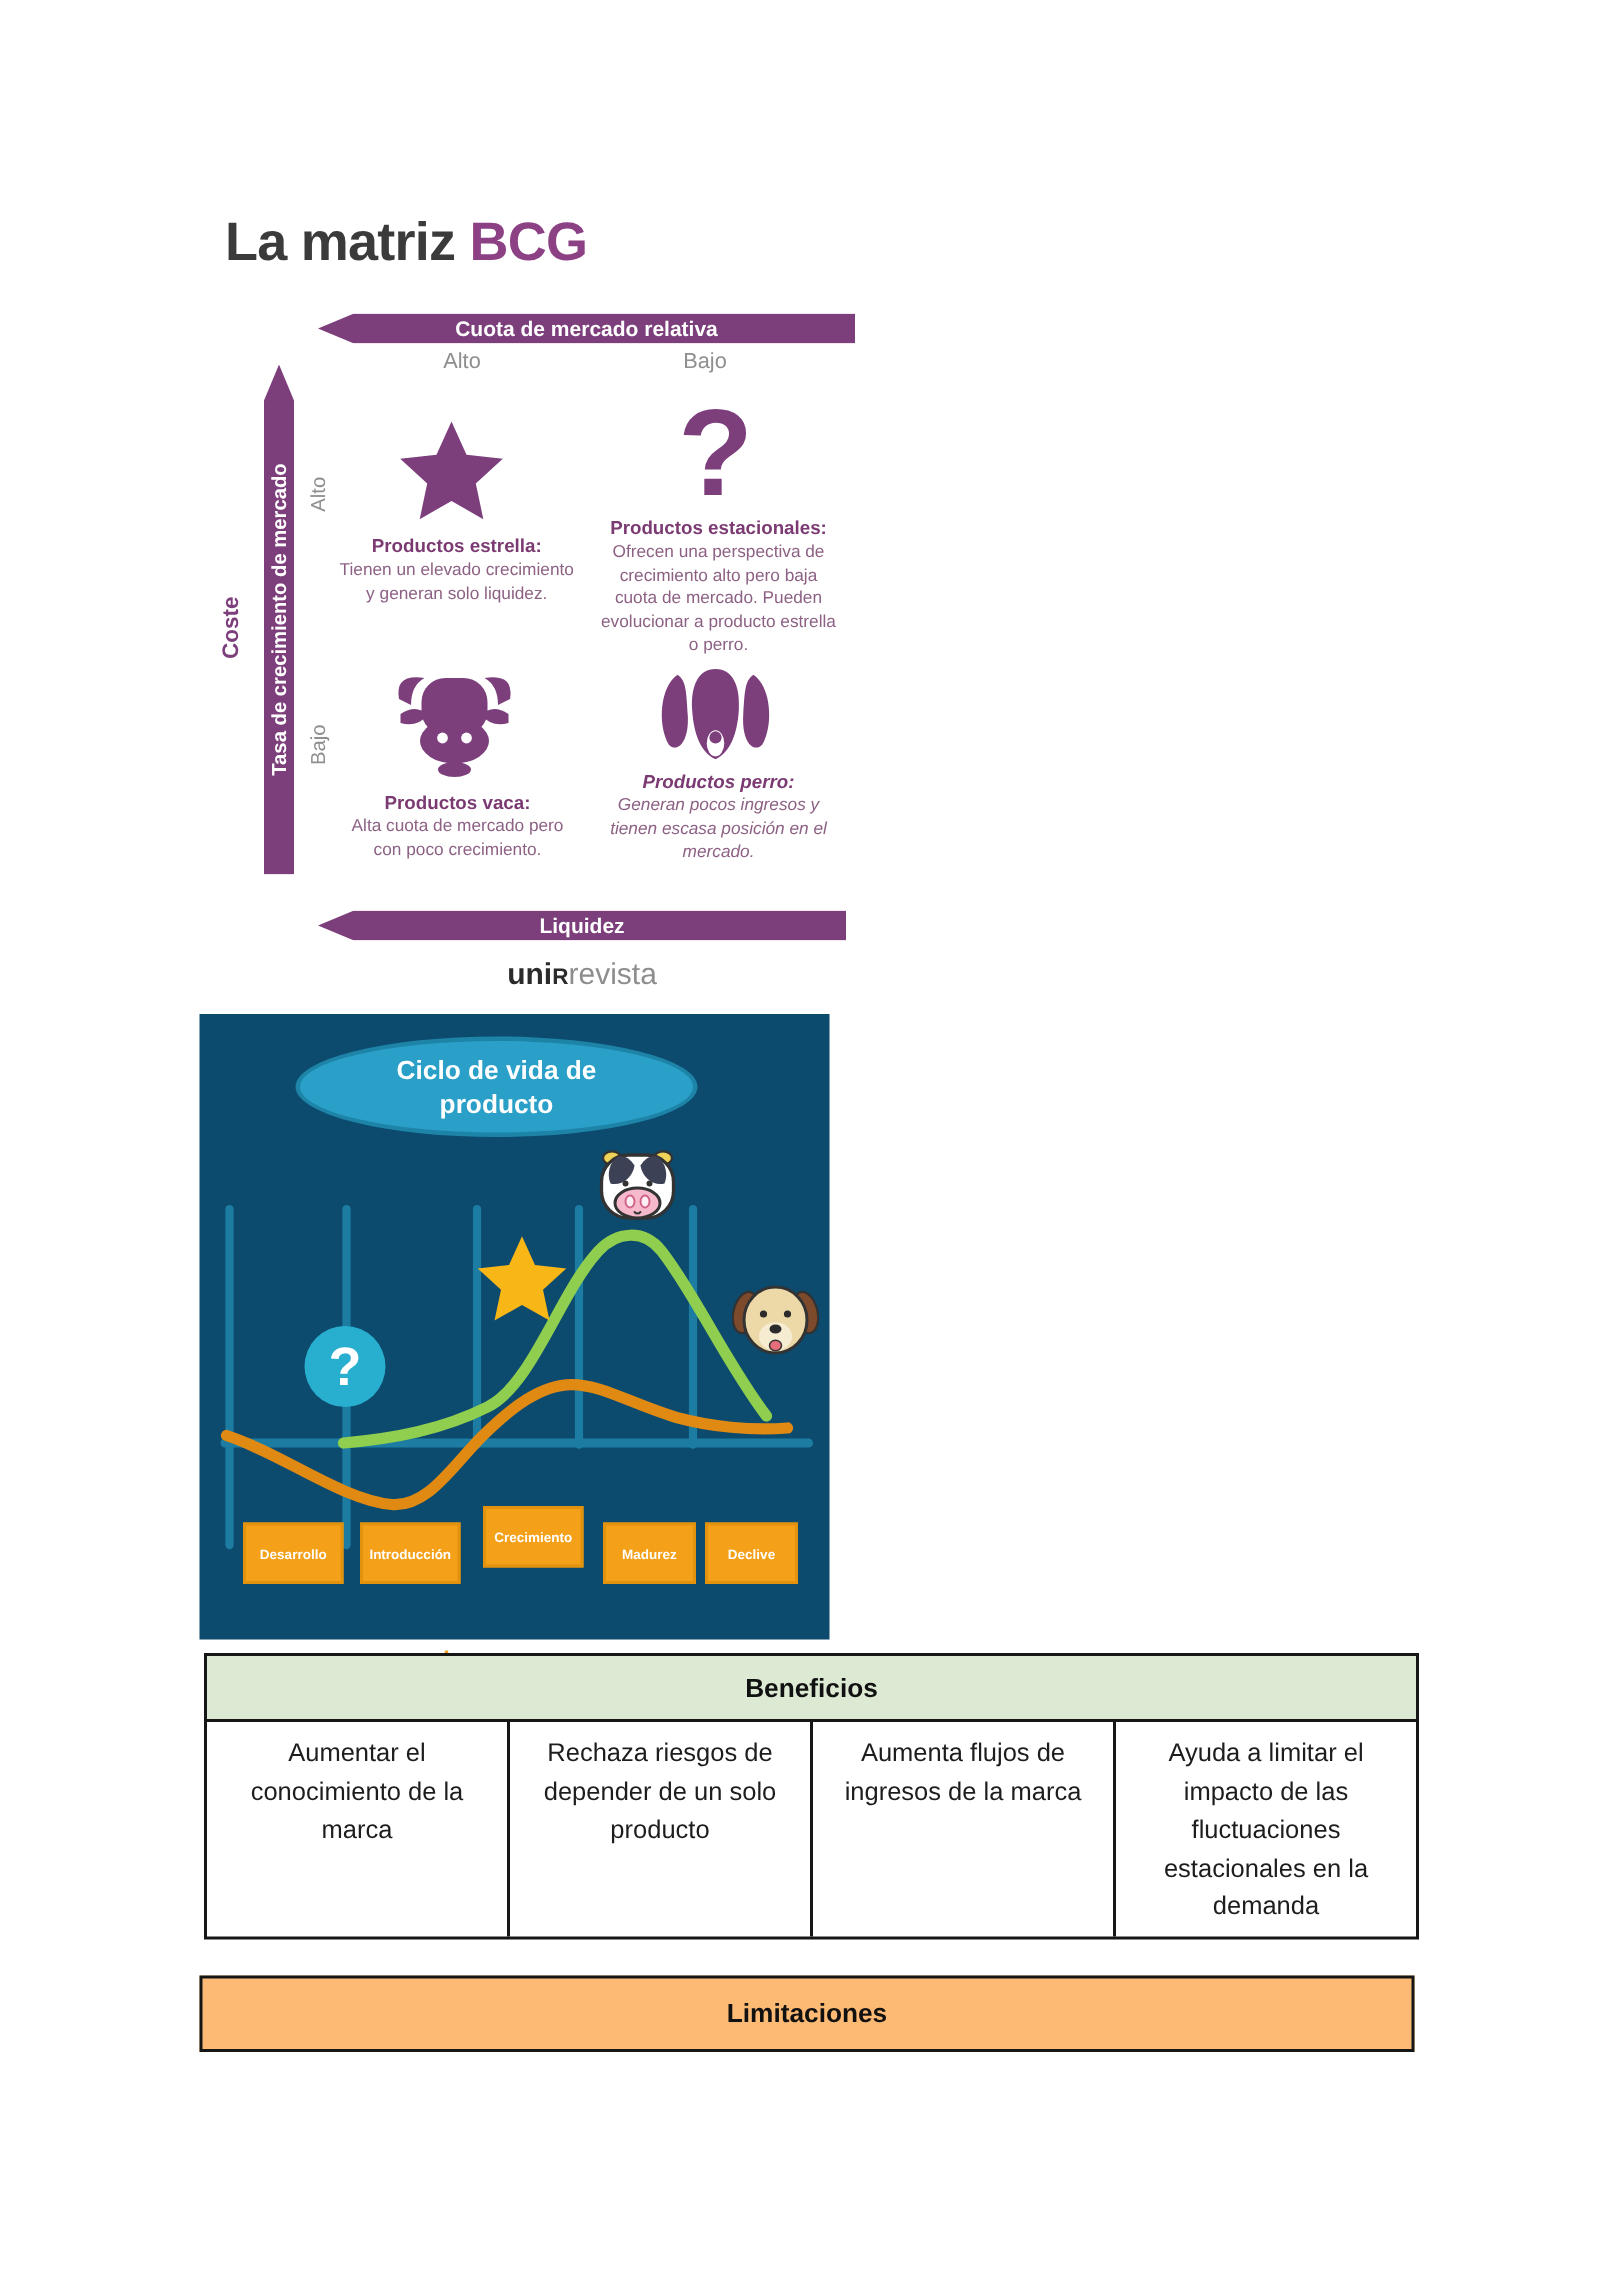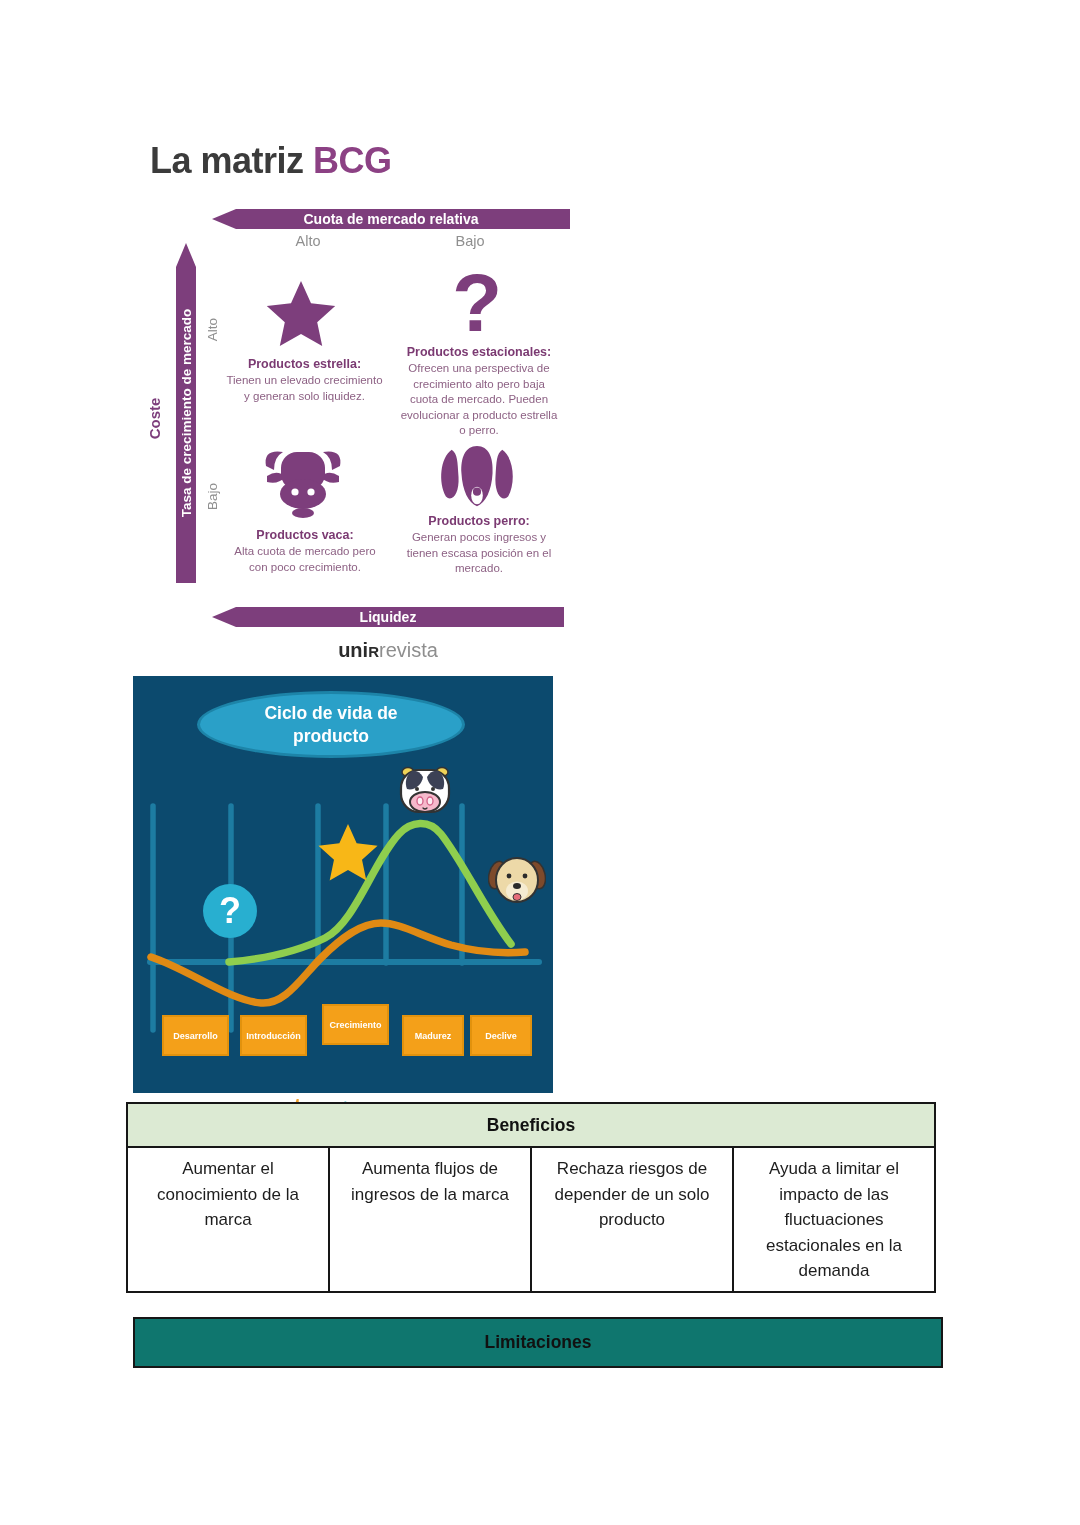--- a/index.html
+++ b/index.html
@@ -51,21 +51,21 @@
         font-family:"DejaVu Serif",serif;font-style:italic;font-size:11px;color:#e08a2a;}
 
   
   .btable{position:absolute;border:2px solid #161616;background:#fff;}
   .btable .thead{background:#dcead3;border-bottom:2px solid #161616;height:42px;display:flex;
                  align-items:center;justify-content:center;font-weight:bold;font-size:17.5px;color:#111;}
   .btable .tbody{display:flex;height:143px;}
   .btable .cell{flex:1 1 25%;border-right:2px solid #161616;padding:8px 10px 0 10px;text-align:center;
                 font-size:17px;line-height:1.5;color:#1d1d1d;}
   .btable .cell:last-child{border-right:none;}
-  .limitbar{position:absolute;background:#0f766e;border:2px solid #161616;display:flex;
+  .limitbar{position:absolute;background:#fdba74;border:2px solid #161616;display:flex;
             align-items:center;justify-content:center;font-weight:bold;font-size:17.5px;color:#111;}
 </style>
 </head>
 <body>
 
 <div class="page">
 
   <h1 class="title" style="left:150px;top:140px;"><span>La matriz </span><span class="accent">BCG</span></h1>
 
   <section>
@@ -117,21 +117,21 @@
 
     <svg class="q-icon" style="left:436px;top:444px;" width="82" height="70" viewBox="0 0 84 72">
       <g fill="#7d3e7c">
         <path d="M16 6 C4 14 2 40 10 54 C16 60 24 52 23 34 C22 18 22 10 16 6 Z"></path>
         <path d="M68 6 C80 14 82 40 74 54 C68 60 60 52 61 34 C62 18 62 10 68 6 Z"></path>
         <path d="M42 2 C30 2 25 14 26 30 C27 48 33 60 42 64 C51 60 57 48 58 30 C59 14 54 2 42 2 Z"></path>
       </g>
       <ellipse cx="42" cy="53" rx="6" ry="9" fill="#ffffff"></ellipse>
       <circle cx="42" cy="49" r="4.2" fill="#7d3e7c"></circle>
     </svg>
-    <div class="q-text" style="left:398px;top:514px;width:162px;">
+    <div class="q-text" style="left:398px;top:514px;width:162px;font-style:italic;">
       <div class="q-title">Productos perro:</div>
       <div class="q-desc">Generan pocos ingresos y tienen escasa posición en el mercado.</div>
     </div>
 
     <div class="h-arrow" style="left:212px;top:607px;width:352px;">
       <span>Liquidez</span>
     </div>
 
     <div class="unir" style="left:178px;top:639px;"><span class="u-bold">uni</span><span class="u-cap">R</span><span class="u-light">revista</span></div>
   </section>
@@ -190,25 +190,25 @@
 
     <div class="stage" style="left:29px;top:339px;width:63px;height:37px;">Desarrollo</div>
     <div class="stage" style="left:107px;top:339px;width:63px;height:37px;">Introducción</div>
     <div class="stage" style="left:189px;top:328px;width:63px;height:37px;">Crecimiento</div>
     <div class="stage" style="left:269px;top:339px;width:58px;height:37px;">Madurez</div>
     <div class="stage" style="left:337px;top:339px;width:58px;height:37px;">Declive</div>
 
     <div class="brandlogo" style="left:0;top:397px;margin-top:23px;"><span class="m-a">a</span><span class="m-t">t</span><span class="n-gray">ana</span><span class="n-teal">tren</span><span class="n-orange">za</span><span class="tagline">Miss Finanzas</span></div>
   </section>
 
-  <div class="btable" style="left:126px;top:1102px;width:806px;">
+  <div class="btable" style="left:136px;top:1102px;width:806px;">
     <div class="thead">Beneficios</div>
     <div class="tbody">
       <div class="cell">Aumentar el conocimiento de la marca</div>
+      <div class="cell">Rechaza riesgos de depender de un solo producto</div>
       <div class="cell">Aumenta flujos de ingresos de la marca</div>
-      <div class="cell">Rechaza riesgos de depender de un solo producto</div>
       <div class="cell">Ayuda a limitar el impacto de las fluctuaciones estacionales en la demanda</div>
     </div>
   </div>
 
   <div class="limitbar" style="left:133px;top:1317px;width:806px;height:47px;">Limitaciones</div>
 
 </div>
 
 </body></html>

